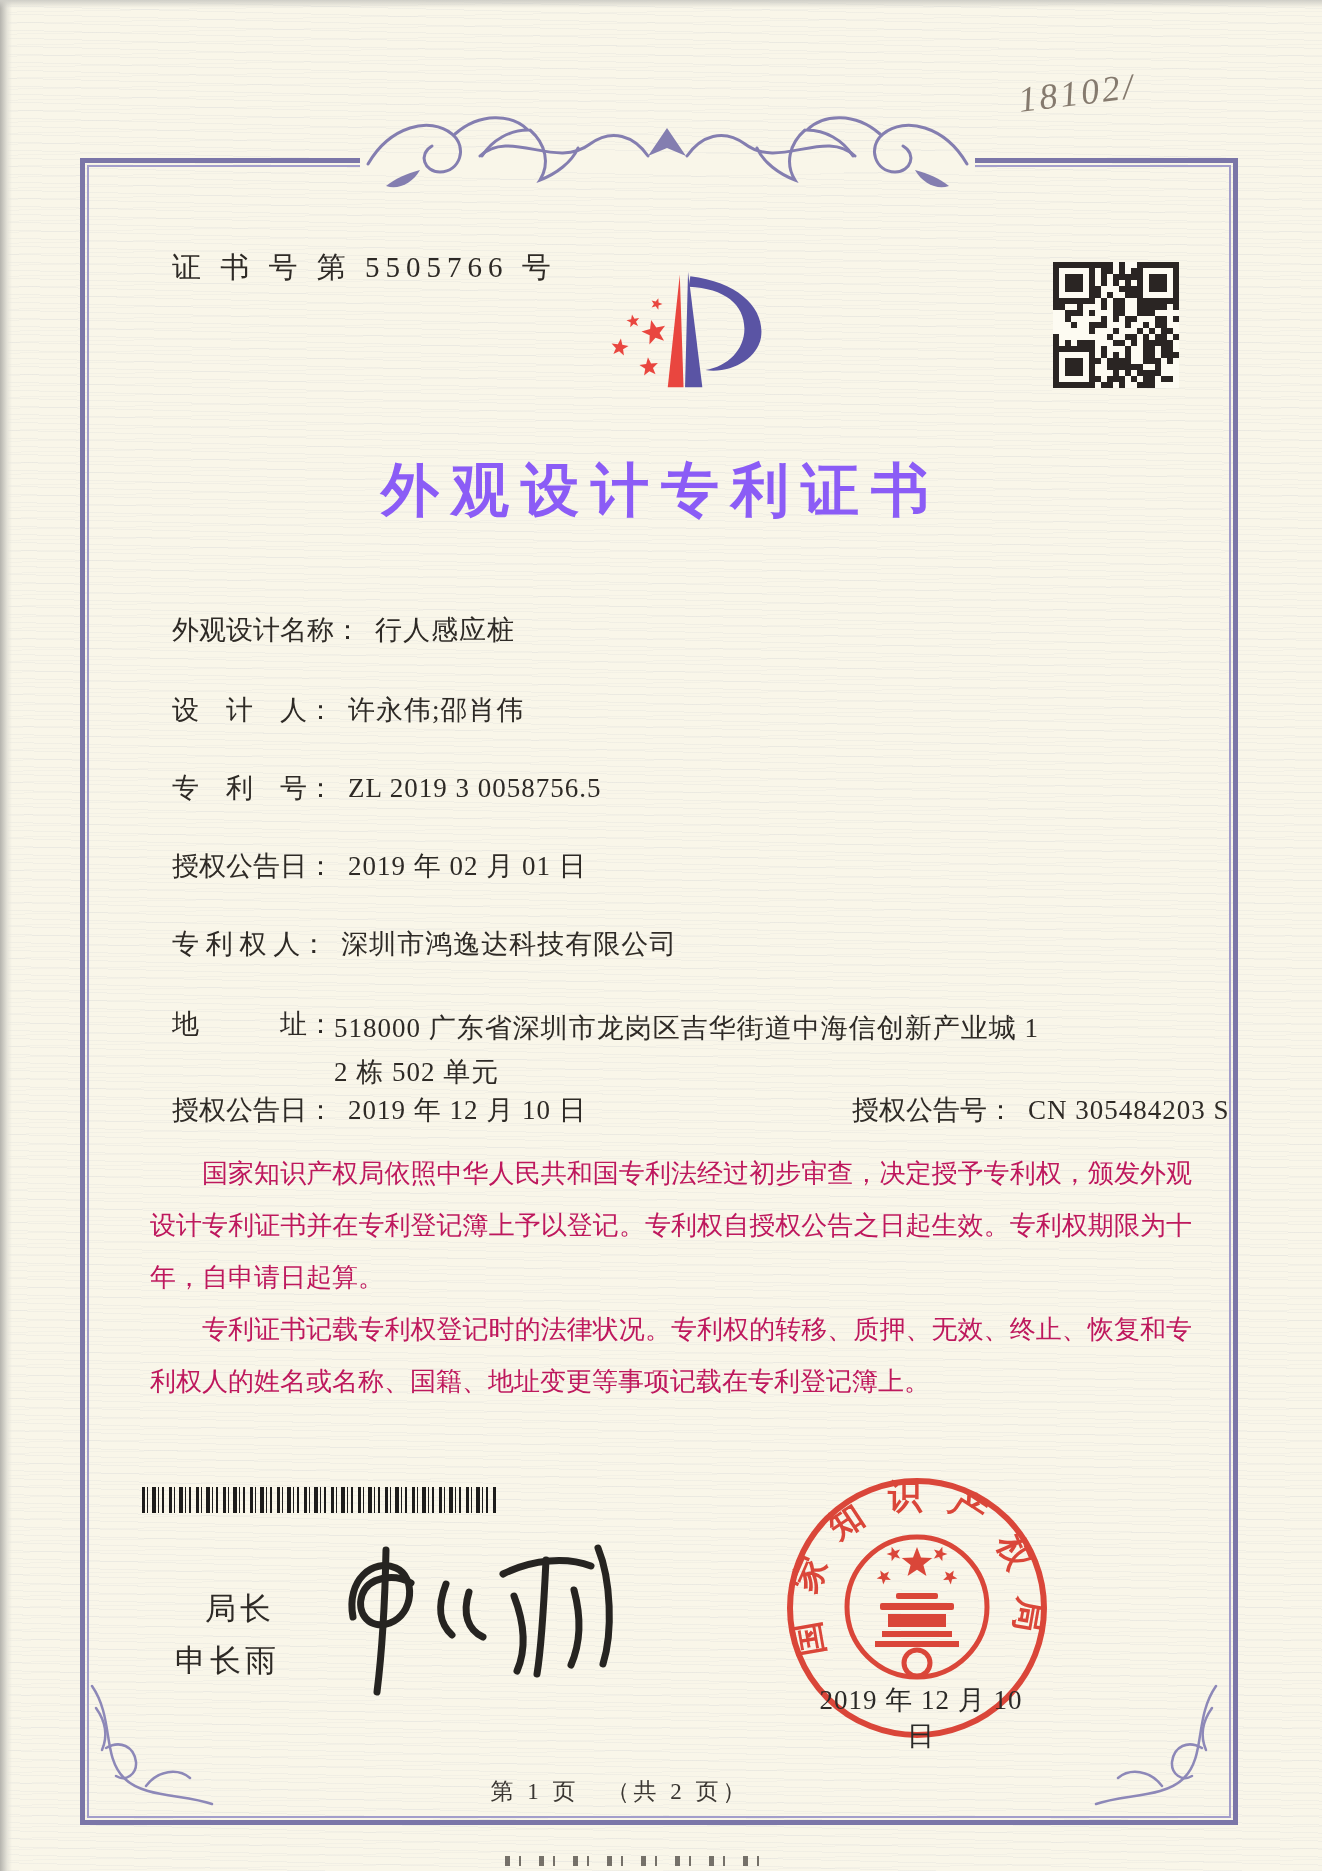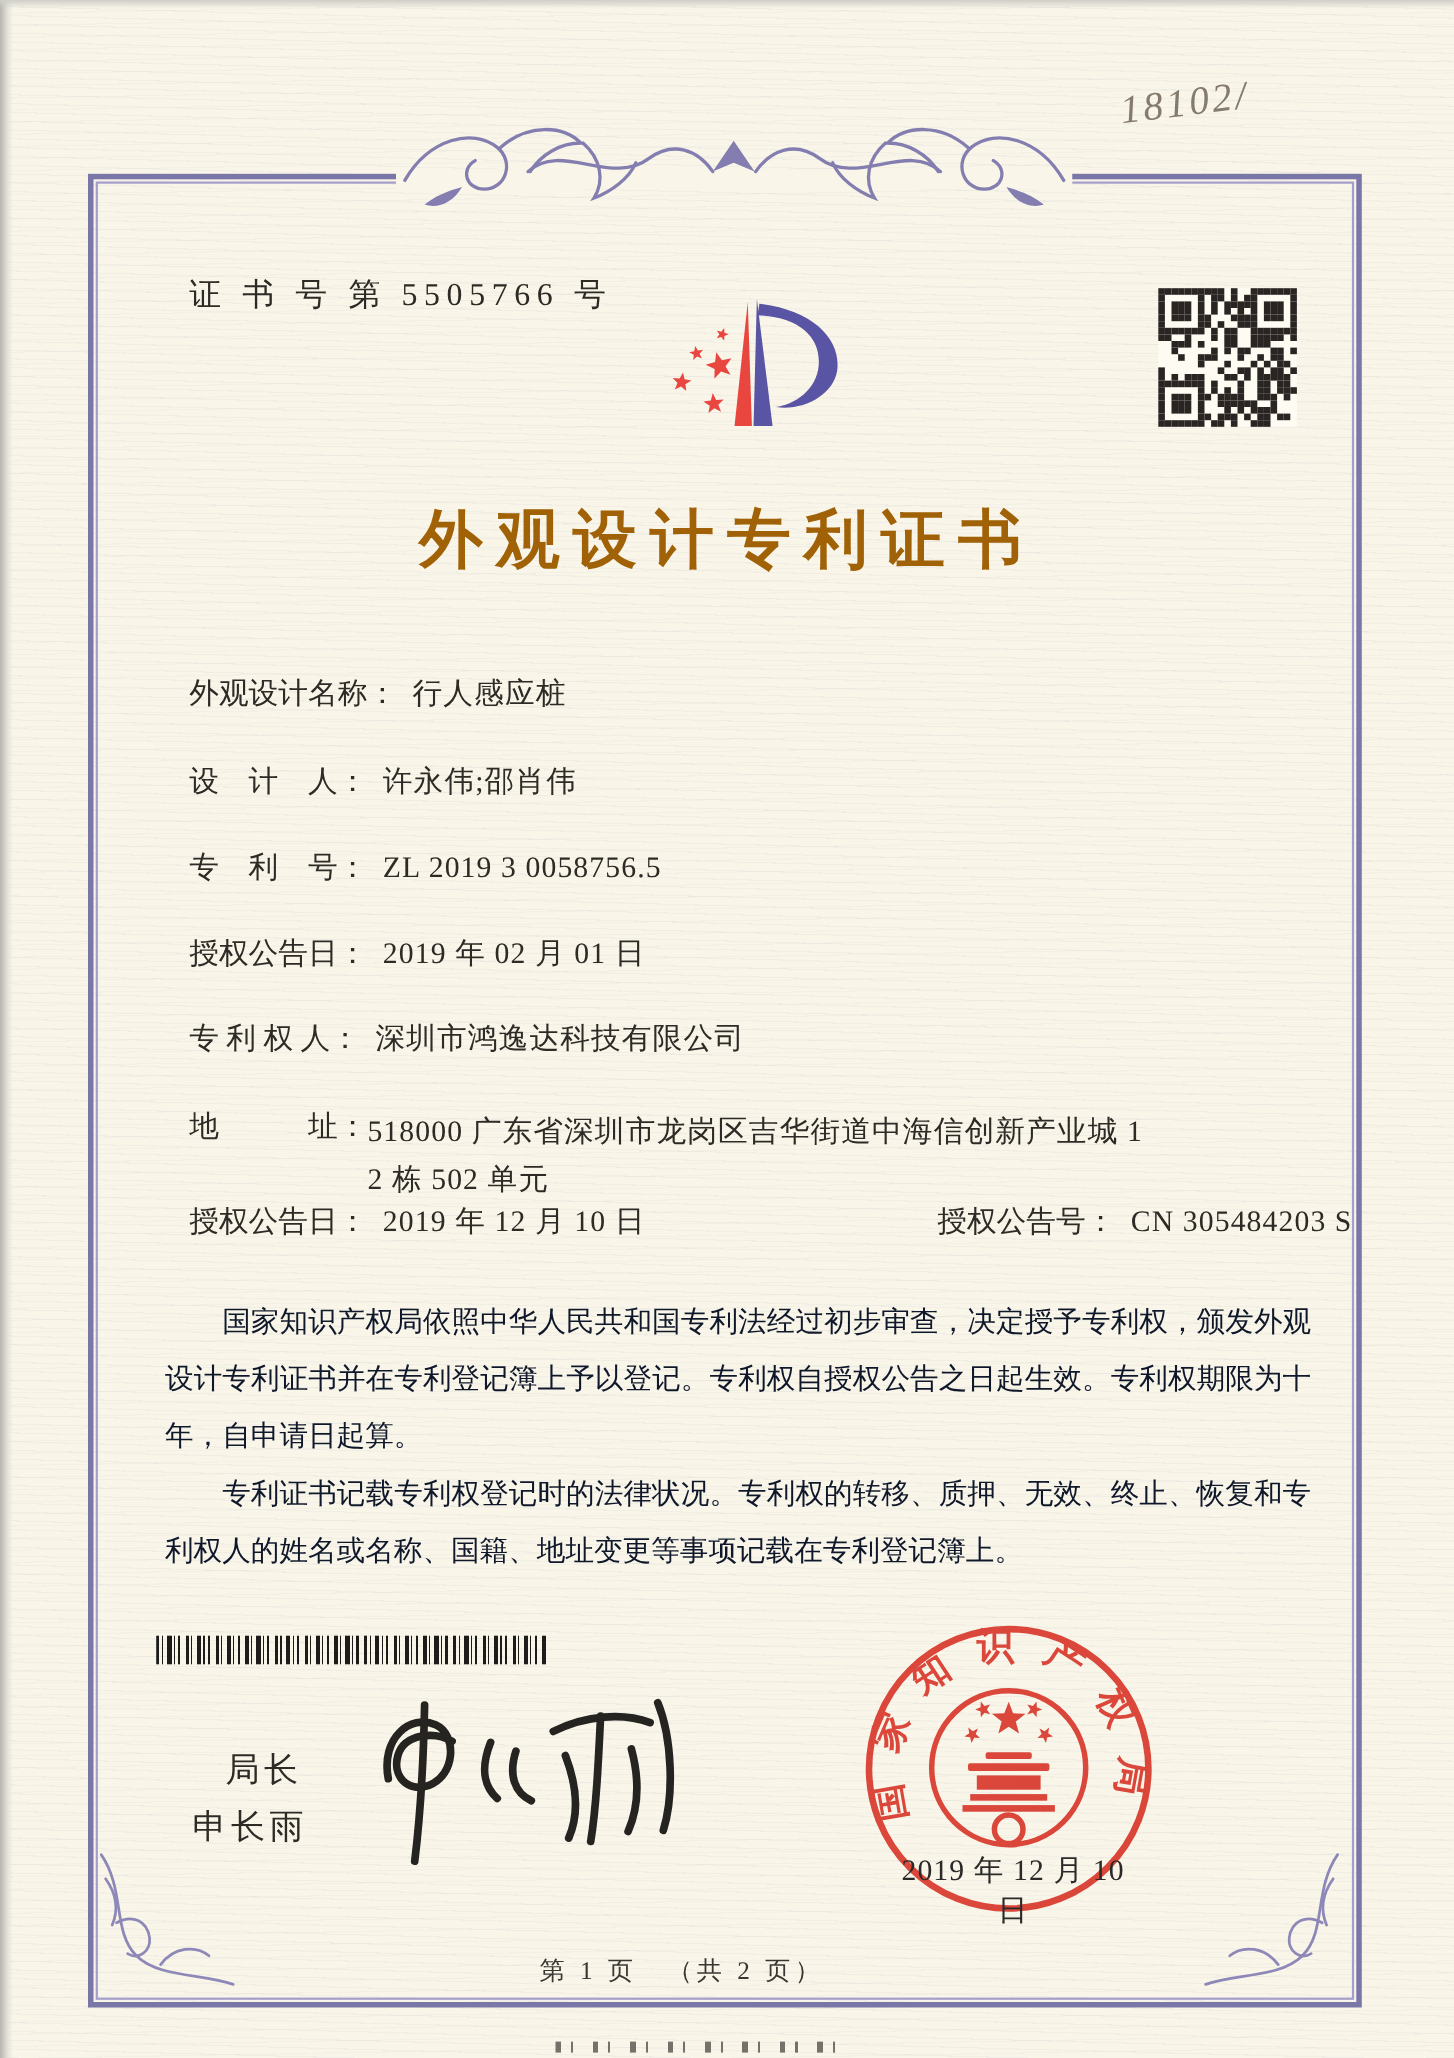--- a/index.html
+++ b/index.html
@@ -30,31 +30,31 @@
     letter-spacing:3px;}
 
   .cert-no{position:absolute;left:172px;top:248px;font-size:29px;letter-spacing:6px;}
 
   .logo{position:absolute;left:540px;top:240px;width:248px;height:173px;}
   .qr{position:absolute;left:1053px;top:262px;width:126px;height:126px;
     display:grid;grid-template-columns:repeat(21,6px);grid-auto-rows:6px;background:#fdfbf2;}
   .qr b{background:#2a2523;}
 
   .title{position:absolute;left:0;top:452px;width:1322px;text-align:center;
-    font-size:58px;font-weight:700;letter-spacing:12px;color:#a16207;}
+    font-size:58px;font-weight:700;letter-spacing:12px;color:#8b5cf6;}
 
   .row{position:absolute;left:172px;font-size:27px;white-space:nowrap;}
   .row .lbl{display:inline-block;}
   .row .val{margin-left:14px;letter-spacing:1px;}
   .addr-val{display:inline-block;vertical-align:top;margin-left:0;letter-spacing:1px;}
   .addr-val div{line-height:44px;}
   .grant2{position:absolute;left:680px;top:0;}
 
-  .body-text{position:absolute;left:150px;top:1176px;width:1042px;
-    font-size:26px;line-height:52px;text-align:justify;color:#0f172a;}
+  .body-text{position:absolute;left:150px;top:1148px;width:1042px;
+    font-size:26px;line-height:52px;text-align:justify;color:#be185d;}
   .body-text p{margin:0;text-indent:2em;}
 
   .barcode{position:absolute;left:142px;top:1487px;width:356px;height:26px;
     background:
       repeating-linear-gradient(90deg,
         #1d1c1b 0 3px, transparent 3px 5px,
         #1d1c1b 5px 6px, transparent 6px 10px,
         #1d1c1b 10px 14px, transparent 14px 16px,
         #1d1c1b 16px 17px, transparent 17px 20px,
         #1d1c1b 20px 22px, transparent 22px 27px);}

